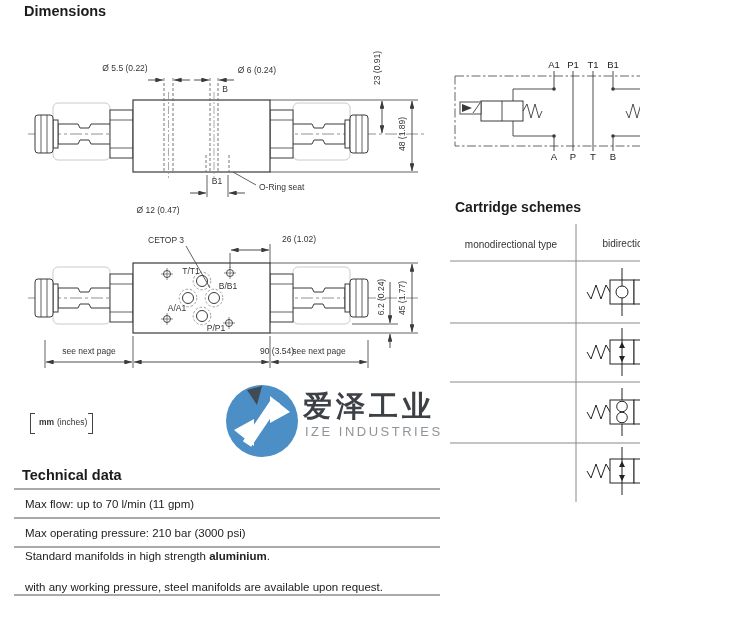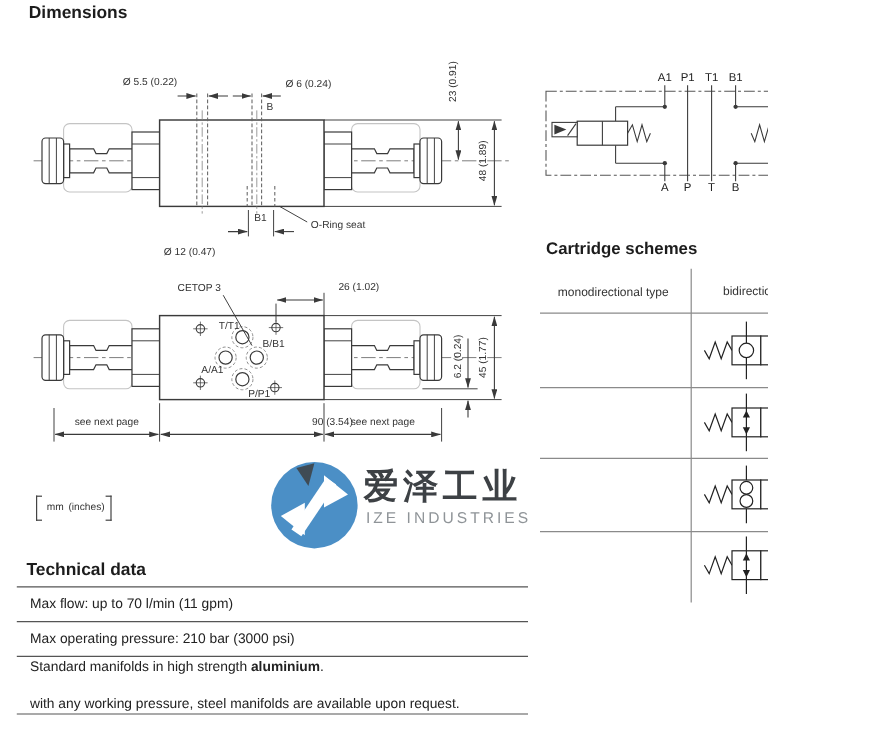--- a/index.html
+++ b/index.html
@@ -253,21 +253,21 @@
   <span class="lbl" style="left:228px;top:286px;">B/B1</span>
   <span class="lbl" style="left:177px;top:308px;">A/A1</span>
   <span class="lbl" style="left:216px;top:328px;text-align:right;">P/P1</span>
   <span class="lbl" style="left:89px;top:351px;">see next page</span>
   <span class="lbl" style="left:277px;top:351px;">90 (3.54)</span>
   <span class="lbl" style="left:319px;top:351px;">see next page</span>
   <span class="lbl rot" style="left:381px;top:297px;">6.2 (0.24)</span>
   <span class="lbl rot" style="left:402px;top:298px;">45 (1.77)</span>
 
   <div class="brk brkL"></div>
-  <span class="unit" style="left:39px;">mm</span>
+  <span class="unit" style="left:39px;font-weight:bold;">mm</span>
   <span class="unit" style="left:57px;">(inches)</span>
   <div class="brk brkR"></div>
 
   <div class="wm-cn">爱泽工业</div>
   <div class="wm-en">IZE INDUSTRIES</div>
 
   <div class="h1" style="left:22px;top:468px;">Technical data</div>
   <div class="tech" style="left:25px;top:504px;">Max flow: up to 70  l/min (11 gpm)</div>
   <div class="tech" style="left:25px;top:533px;">Max operating pressure: 210 bar (3000 psi)</div>
   <div class="tech" style="left:25px;top:556px;"><span>Standard manifolds in high strength </span><b>aluminium</b><span>.</span></div>

